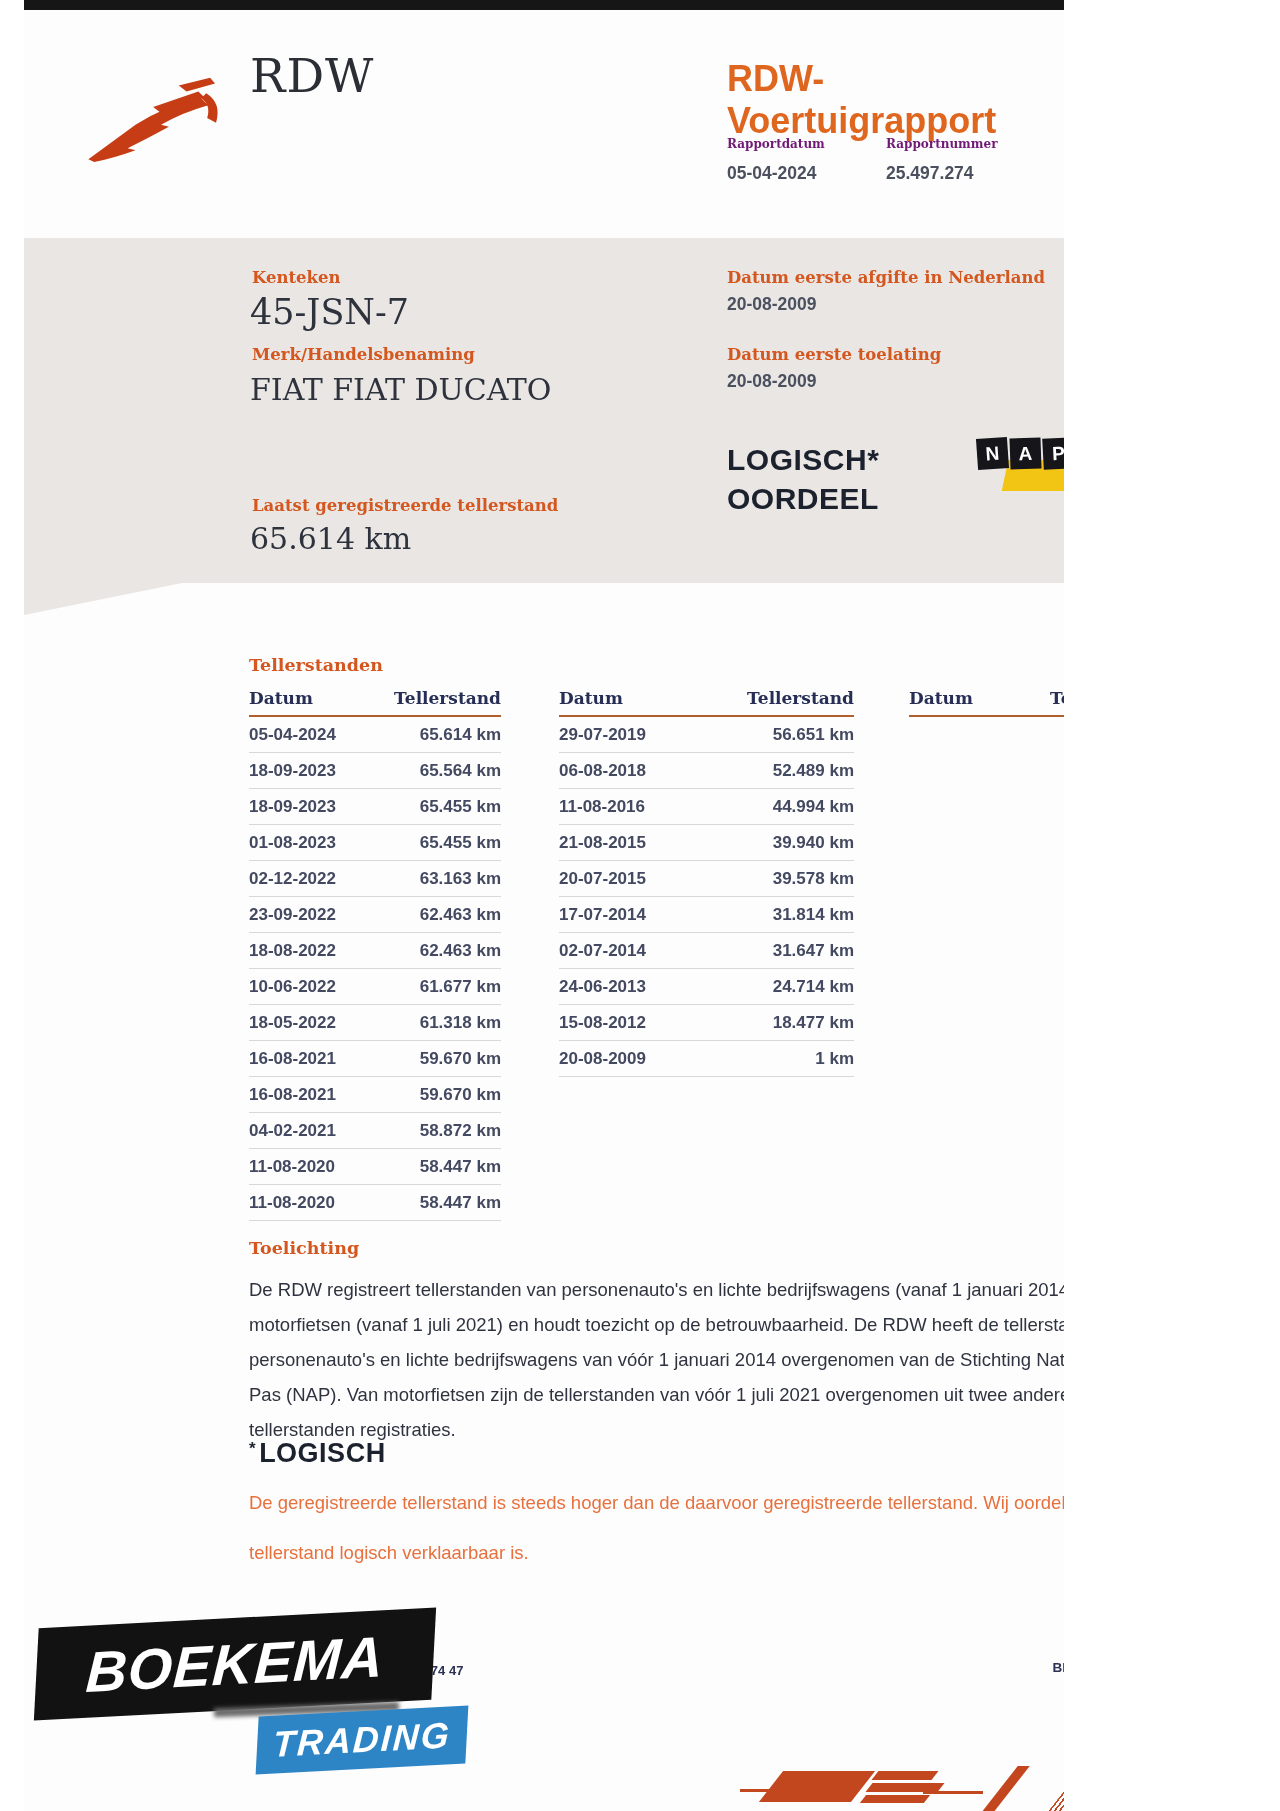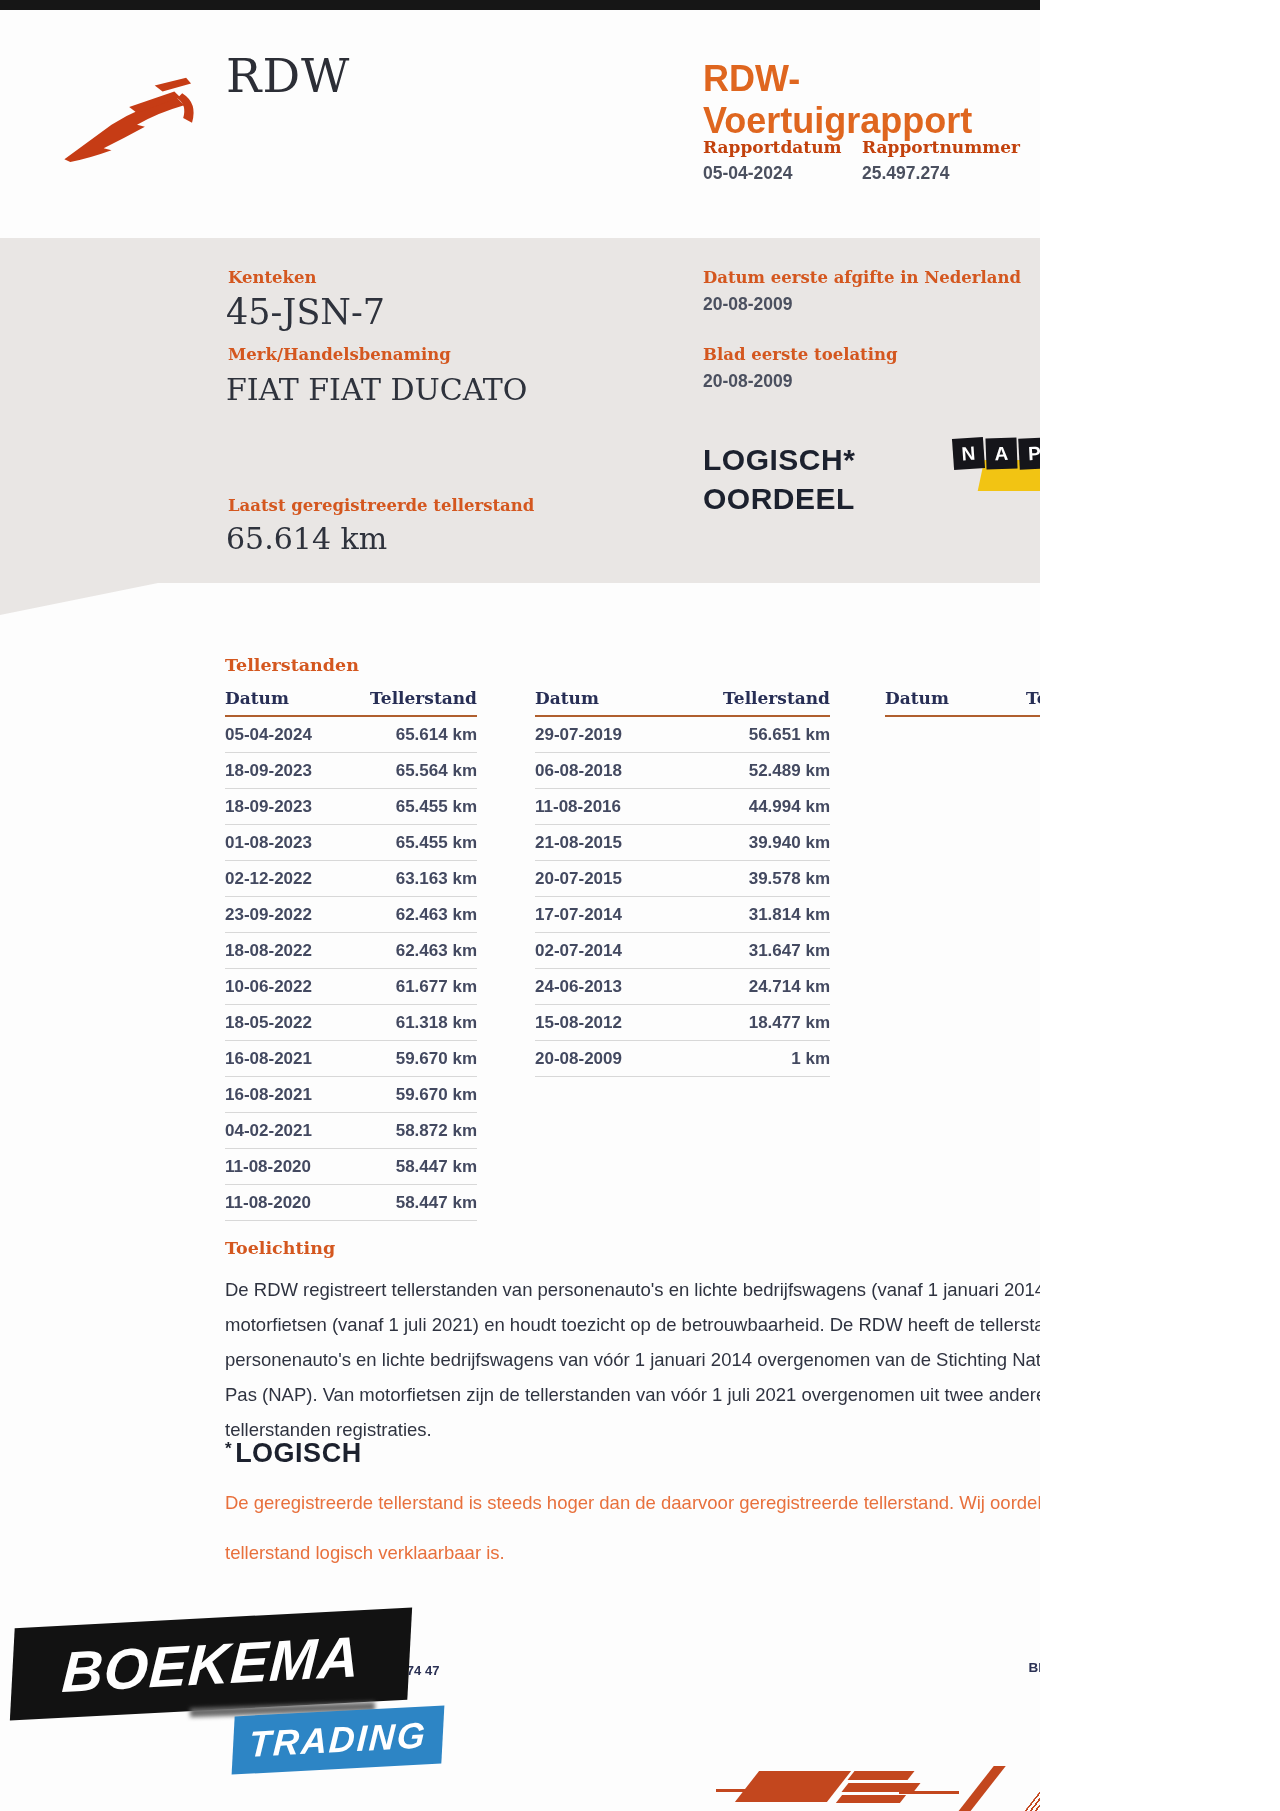--- a/index.html
+++ b/index.html
@@ -1,26 +1,26 @@
 <!DOCTYPE html>
 <html><head>
 <meta charset="utf-8">
 <style>
   html,body{margin:0;padding:0;background:#ffffff;}
   .page{position:relative;width:1040px;height:1811px;background:#fdfdfd;overflow:hidden;
-        font-family:"Liberation Sans",sans-serif;}
+        font-family:"Liberation Sans",sans-serif;margin-left:24px;}
   .abs{position:absolute;}
 
   
   .topbar{left:0;top:0;width:1280px;height:10px;background:#161616;}
 
   
   .rdw-wordmark{left:226px;top:48px;font-family:"DejaVu Serif",serif;font-size:47px;color:#2c2e36;letter-spacing:1px;}
   .doc-title{left:703px;top:58px;font-family:Liberation Sans, sans-serif;font-weight:bold;font-size:36px;color:#df661f;}
-  .slab-n{font-family:"DejaVu Serif",serif;font-weight:bold;color:#c2410c;font-size:17px;}
+  .slab-n{font-family:"DejaVu Serif",serif;font-weight:bold;color:#701a75;font-size:12px;}
   .sans-val{font-weight:bold;color:#4b505f;font-size:17.5px;}
 
   
   .grey-panel{left:0;top:238px;width:1135px;height:345px;background:#e9e6e4;}
   .grey-flap{left:0;top:583px;width:158px;height:32px;background:#e9e6e4;clip-path:polygon(0 0,100% 0,0 100%);}
   .slab-o{font-family:"DejaVu Serif",serif;font-weight:bold;color:#d4571f;font-size:16.5px;}
   .big-serif{font-family:"DejaVu Serif",serif;color:#2e323c;}
   .oordeel{left:703px;top:440px;font-weight:bold;font-size:30px;line-height:39px;color:#1c212e;letter-spacing:0.5px;}
 
   
@@ -92,21 +92,21 @@
 
   <div class="abs slab-o" style="left:228px;top:268px;">Kenteken</div>
   <div class="abs big-serif" style="left:226px;top:292px;font-size:35px;">45-JSN-7</div>
   <div class="abs slab-o" style="left:228px;top:345px;">Merk/Handelsbenaming</div>
   <div class="abs big-serif" style="left:226px;top:372px;font-size:30px;">FIAT FIAT DUCATO</div>
   <div class="abs slab-o" style="left:228px;top:496px;">Laatst geregistreerde tellerstand</div>
   <div class="abs big-serif" style="left:226px;top:521px;font-size:30px;">65.614 km</div>
 
   <div class="abs slab-o" style="left:703px;top:268px;">Datum eerste afgifte in Nederland</div>
   <div class="abs sans-val" style="left:703px;top:294px;">20-08-2009</div>
-  <div class="abs slab-o" style="left:703px;top:345px;">Blad eerste toelating</div>
+  <div class="abs slab-o" style="left:703px;top:345px;">Datum eerste toelating</div>
   <div class="abs sans-val" style="left:703px;top:371px;">20-08-2009</div>
 
   <div class="abs oordeel">
     <div>LOGISCH*</div>
     <div>OORDEEL</div>
   </div>
 
   <div class="abs nap">
     <div class="nap-yellow"></div>
     <div class="nap-tiles">

